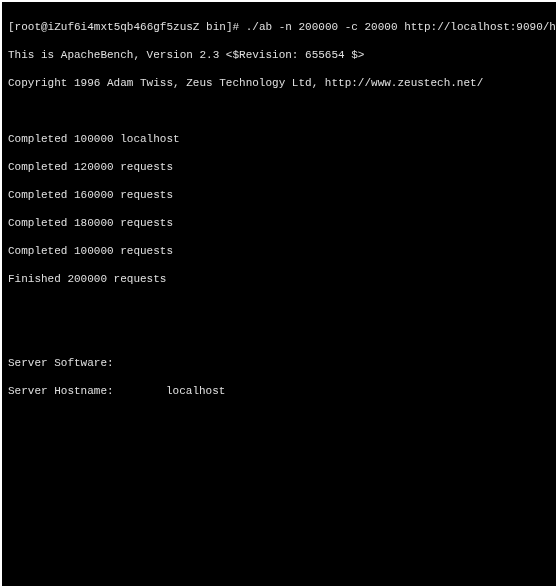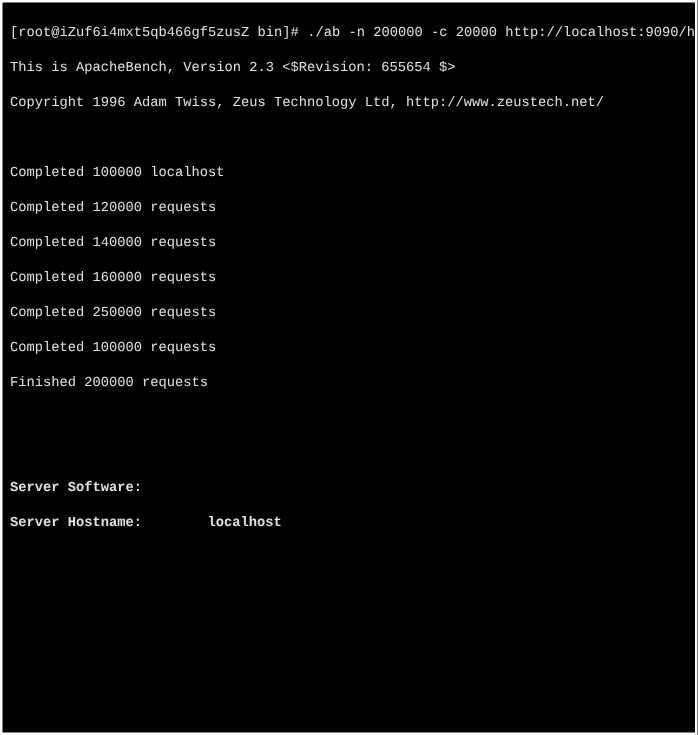--- a/index.html
+++ b/index.html
@@ -16,37 +16,36 @@
     font-size: 11px;
     line-height: 14px;
     padding: 4px 6px;
     width: 554px;
     height: 584px;
     margin: 2px;
     white-space: pre;
     overflow: hidden;
   }
   .line { display: block; }
-  .kv-row { display: flex; font-weight: bold; }
+  .kv-row { display: flex; }
   .kv-label { width: 158px; }
   .kv-value { }
 </style>
 </head>
 <body>
 
 <div class="terminal">
 <span class="line">[<span>root@iZuf6i4mxt5qb466gf5zusZ</span> <span>bin</span>]<span>#</span> <span>./ab -n 200000 -c 20000 http://localhost:9090/hello</span></span>
 <span class="line">This is ApacheBench, Version 2.3 &lt;$Revision: 655654 $&gt;</span>
 <span class="line">Copyright 1996 Adam Twiss, Zeus Technology Ltd, http://www.zeustech.net/</span>
 <span class="line"> </span>
 <span class="line">Completed 100000 localhost</span>
 <span class="line">Completed 120000 requests</span>
-<span class="line">Completed 140000 requests</span>
 <span class="line">Completed 160000 requests</span>
-<span class="line">Completed 250000 requests</span>
+<span class="line">Completed 180000 requests</span>
 <span class="line">Completed 100000 requests</span>
 <span class="line">Finished 200000 requests</span>
 <span class="line"> </span>
 <span class="line"> </span>
 <div class="kv-row"><span class="kv-label">Server Software:</span><span class="kv-value"></span></div>
 <div class="kv-row"><span class="kv-label">Server Hostname:</span><span class="kv-value">localhost</span></div>
 
 
 
 

